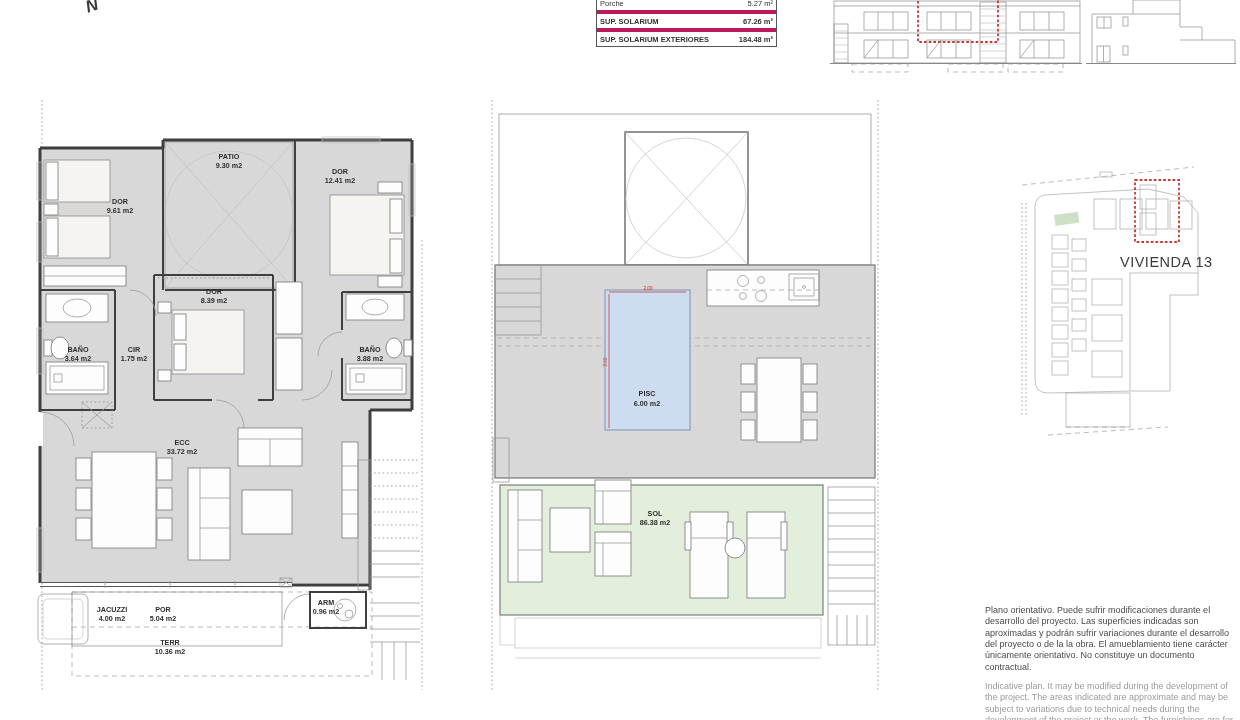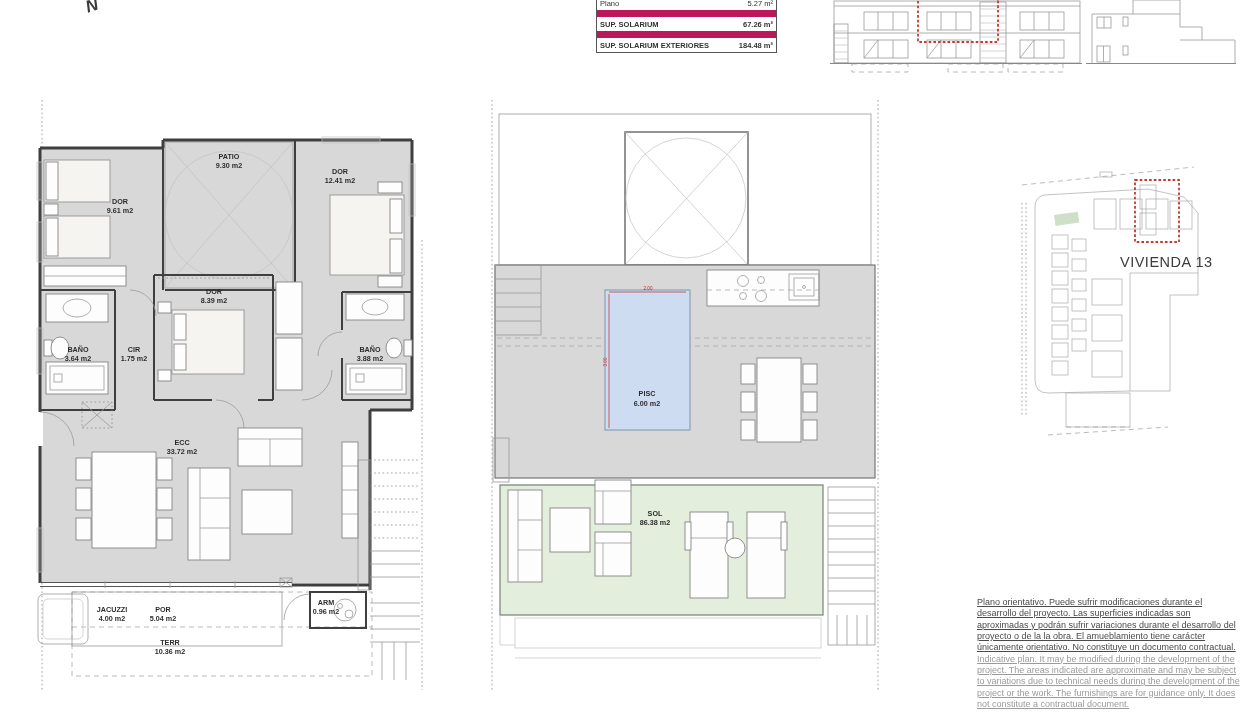--- a/index.html
+++ b/index.html
@@ -8,27 +8,27 @@
   .abs{position:absolute;}
 
   
   .north{left:86px;top:-4px;font-size:17px;font-style:italic;font-weight:bold;
          transform:rotate(-18deg);color:#3a3a3a;}
 
   
   .surtable{left:596px;top:-4px;width:179px;border:1px solid #555;border-top:none;background:#fff;}
   .trow{display:flex;justify-content:space-between;align-items:center;height:14px;
         padding:0 3px;font-size:7.5px;color:#333;}
-  .trow + .trow{border-top:7px solid #be185d;}
+  .trow + .trow{border-top:4px solid #be185d;}
   .trow.bold{font-weight:bold;}
   .tval{text-align:right;}
 
   
   .disclaimer{left:977px;top:597px;width:264px;font-size:9px;line-height:1.26;}
-  .disclaimer p{margin:0;text-decoration:underline;}
+  .disclaimer p{margin:8px;}
   .disclaimer .es{color:#4a4a4a;}
   .disclaimer .en{color:#9b9b9b;}
 
   
   svg{display:block;}
   .w{stroke:#3f3f3f;stroke-width:3;fill:none;}
   .w2{stroke:#3f3f3f;stroke-width:2;fill:none;}
   .t{stroke:#9a9a9a;stroke-width:0.8;fill:none;}
   .tl{stroke:#c2c2c2;stroke-width:0.7;fill:none;}
   .f{stroke:#858585;stroke-width:0.9;fill:#fdfdfd;}
@@ -47,21 +47,21 @@
 <body>
 
 <div id="canvas">
 
   <div class="abs north">
     <span>N</span>
   </div>
 
   <div class="abs surtable">
     <div class="trow">
-      <span>Plano</span>
+      <span>Porche</span>
       <span class="tval">5.27 m²</span>
     </div>
     <div class="trow bold">
       <span>SUP. SOLARIUM</span>
       <span class="tval">67.26 m²</span>
     </div>
     <div class="trow bold">
       <span>SUP. SOLARIUM EXTERIORES</span>
       <span class="tval">184.48 m²</span>
     </div>

